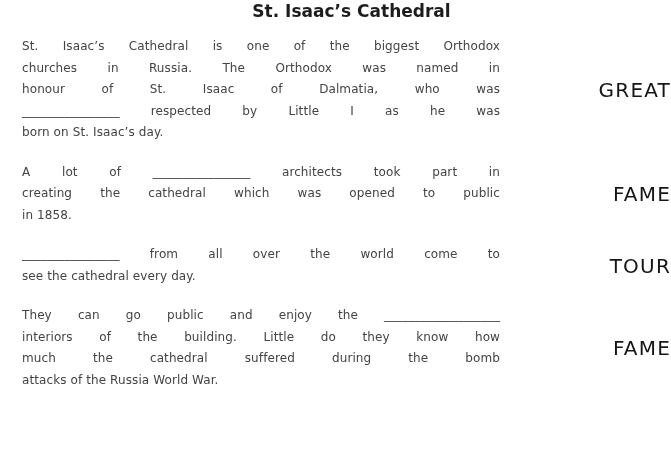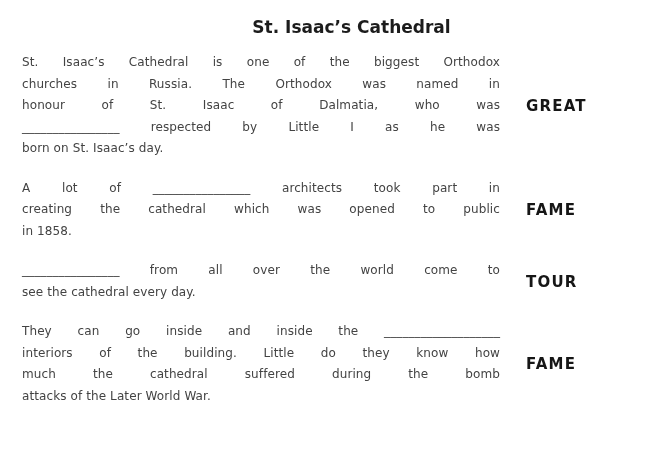--- a/index.html
+++ b/index.html
@@ -11,21 +11,20 @@
     height: 476px;
     background: #ffffff;
     overflow: hidden;
     font-family: "DejaVu Sans", sans-serif;
     -webkit-font-smoothing: antialiased;
   }
   .page {
     width: 671px;
     height: 476px;
     box-sizing: border-box;
-    padding-top: 16px;
   }
   .title {
     box-sizing: border-box;
     width: 671px;
     padding-left: 32px;
     text-align: center;
     font-size: 17px;
     line-height: 22px;
     font-weight: 700;
     color: #1c1c1c;
@@ -51,23 +50,23 @@
     text-align: justify;
     text-align-last: justify;
   }
   .line:last-child {
     text-align-last: left;
   }
   .prompt {
     flex: 1;
     box-sizing: border-box;
     padding-left: 26px;
-    text-align: left;
-    font-size: 15px;
-    font-weight: 700;
+    text-align: right;
+    font-size: 20px;
+    font-weight: 400;
     letter-spacing: 1.2px;
     color: #161616;
     white-space: nowrap;
   }
 </style>
 </head>
 <body>
 
 <div class="page">
 
@@ -97,21 +96,21 @@
   <div class="row">
     <div class="passage">
       <div class="line">________________ from all over the world come to</div>
       <div class="line">see the cathedral every day.</div>
     </div>
     <div class="prompt">TOUR</div>
   </div>
 
   <div class="row">
     <div class="passage">
-      <div class="line">They can go inside and inside the ___________________</div>
+      <div class="line">They can go public and enjoy the ___________________</div>
       <div class="line">interiors of the building. Little do they know how</div>
       <div class="line">much the cathedral suffered during the bomb</div>
-      <div class="line">attacks of the Later World War.</div>
+      <div class="line">attacks of the Russia World War.</div>
     </div>
     <div class="prompt">FAME</div>
   </div>
 
 </div>
 
 </body></html>

